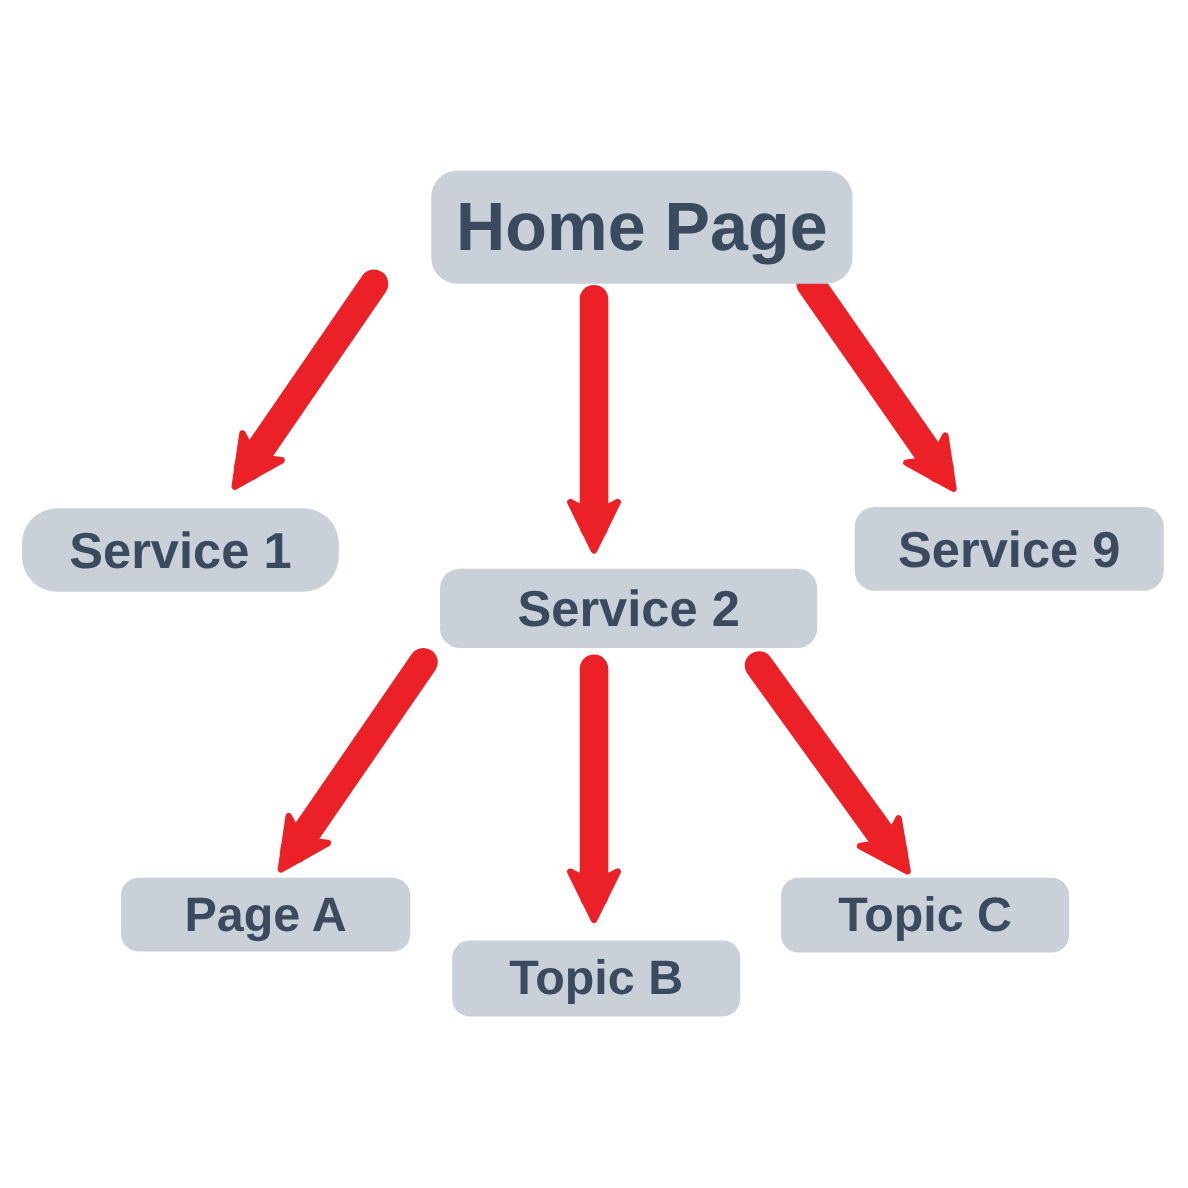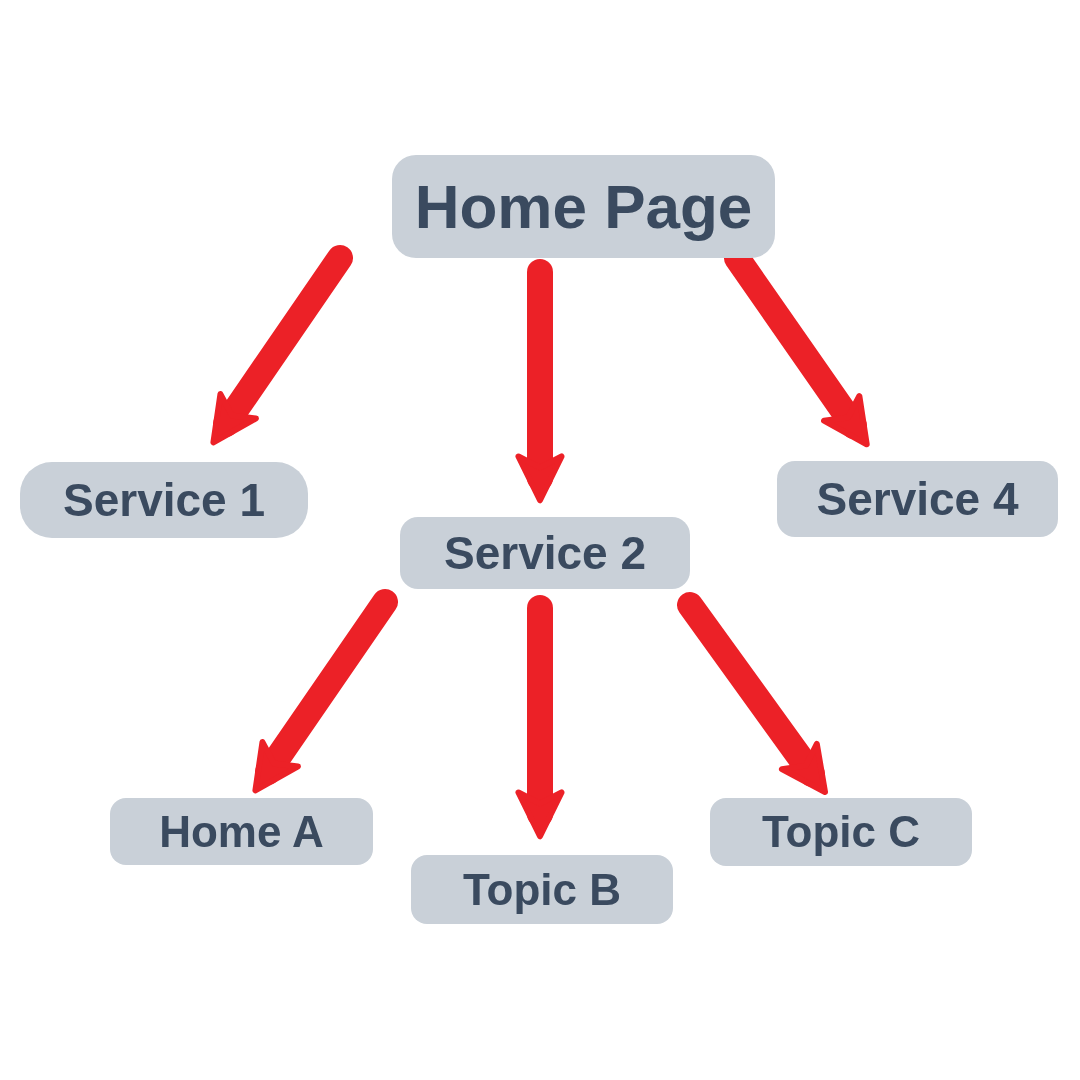--- a/index.html
+++ b/index.html
@@ -38,21 +38,21 @@
     border-radius: 24px;
     font-size: 62px;
     margin-left: 44px;
   }
   .node-service1 {
     left: 20px; top: 462px; width: 288px; height: 76px;
     border-radius: 32px;
     font-size: 46px;
   }
   .node-service2 {
-    left: 400px; top: 517px; width: 290px; height: 72px;
+    left: 400px; top: 517px; width: 343px; height: 72px;
     border-radius: 18px;
     font-size: 46px;
     text-align: center;
   }
   .node-service3 {
     left: 777px; top: 461px; width: 281px; height: 76px;
     border-radius: 18px;
     font-size: 46px;
   }
   .node-topicA {
@@ -99,25 +99,25 @@
 
   <div class="node node-service1">
     <span>Service 1</span>
   </div>
 
   <div class="node node-service2">
     <span>Service 2</span>
   </div>
 
   <div class="node node-service3">
-    <span>Service 4</span>
+    <span>Service 9</span>
   </div>
 
   <div class="node node-topicA">
-    <span>Home A</span>
+    <span>Page A</span>
   </div>
 
   <div class="node node-topicB">
     <span>Topic B</span>
   </div>
 
   <div class="node node-topicC">
     <span>Topic C</span>
   </div>
 

